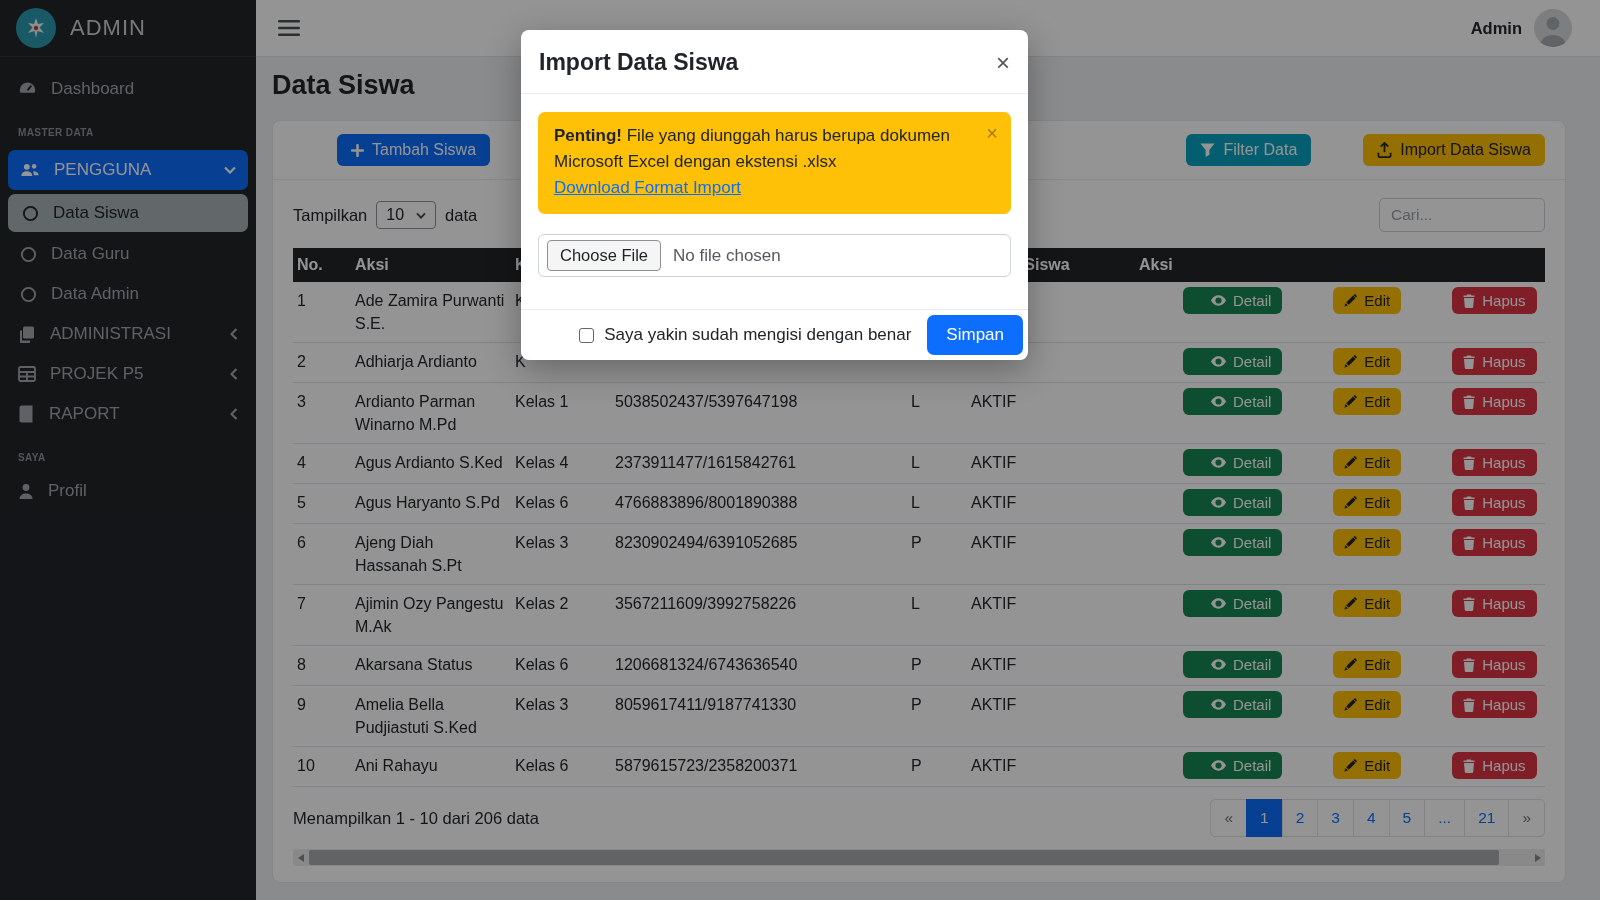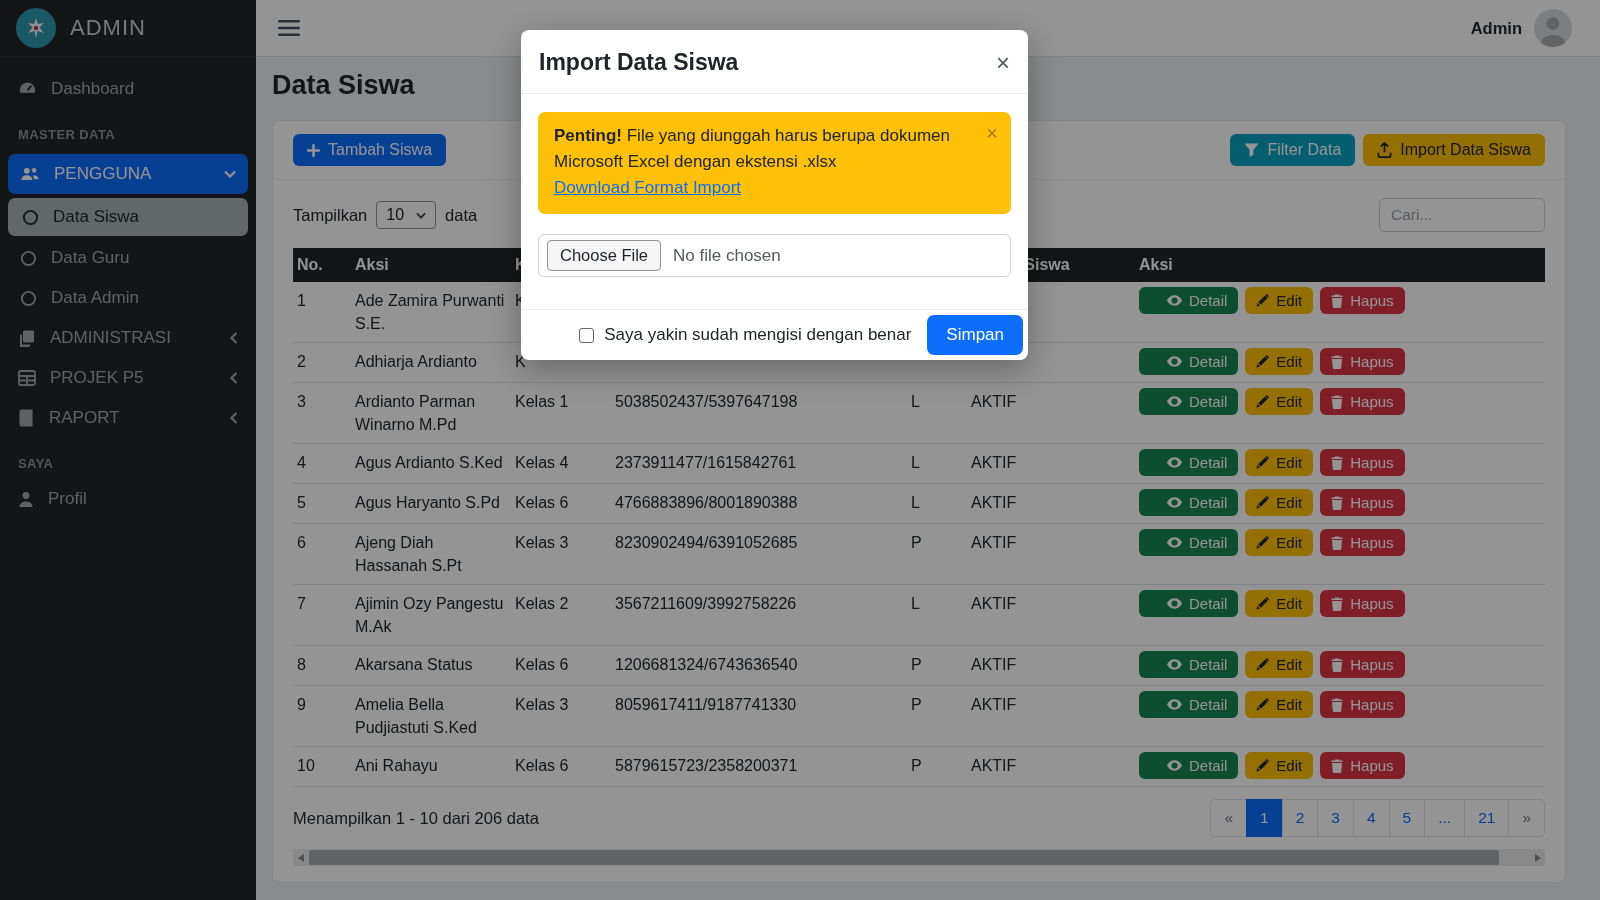--- a/index.html
+++ b/index.html
@@ -6,41 +6,41 @@
   html,body { width:1600px; height:900px; overflow:hidden; }
   body { font-family:"Liberation Sans", sans-serif; background:#eef0f2; position:relative; color:#212529; }
   svg { display:block; }
 
   
   .sidebar { position:absolute; left:0; top:0; width:256px; height:900px; background:#212529; z-index:1; }
   .brand { display:flex; align-items:center; gap:14px; height:57px; padding:0 16px; border-bottom:1px solid rgba(255,255,255,.08); }
   .brand-logo { width:40px; height:40px; border-radius:50%; background:#2c98ae; display:flex; align-items:center; justify-content:center; flex:0 0 auto; }
   .brand-name { color:#ced1d3; font-size:22px; font-weight:500; letter-spacing:1px; }
   .nav { padding:12px 0 0; }
-  .section-label { color:#8e9296; font-size:13px; font-weight:700; letter-spacing:.4px; padding:18px 18px 8px; }
+  .section-label { color:#8e9296; font-size:10px; font-weight:700; letter-spacing:.4px; padding:18px 18px 8px; }
   .nav-item { display:flex; align-items:center; gap:14px; padding:10px 18px; color:#a4a8ac; font-size:17px; cursor:default; }
   .nav-item .chev { margin-left:auto; }
   .nav-item.active-primary { background:#0d6efd; color:#fff; margin:4px 8px; border-radius:7px; padding:10px 12px; }
   .nav-item.active-sub { background:#aab1b7; color:#1f2327; margin:3px 8px 2px; border-radius:7px; padding:9px 12px; }
   .nav-sub { padding-left:20px; }
   .active-sub.nav-sub, .nav-item.active-sub { padding-left:14px; }
 
   
   .topbar { position:absolute; left:256px; top:0; right:0; height:57px; background:#fff; border-bottom:1px solid #dee2e6; display:flex; align-items:center; padding:0 28px 0 22px; z-index:1; }
   .app-title { font-size:17.5px; font-weight:700; color:#23272b; margin-left:26px; letter-spacing:.2px; }
   .topbar-right { margin-left:auto; display:flex; align-items:center; gap:12px; }
   .user-name { font-size:16.5px; font-weight:700; color:#23272b; }
   .avatar { width:38px; height:38px; border-radius:50%; background:#d8dadc; display:flex; align-items:flex-end; justify-content:center; overflow:hidden; }
 
   
   .page-title { position:absolute; left:272px; top:70px; font-size:27px; font-weight:700; color:#212529; z-index:1; }
   .card { position:absolute; left:272px; top:120px; width:1294px; background:#fff; border:1px solid #e4e7ea; border-radius:8px; z-index:1; }
   .card-header { display:flex; align-items:center; padding:13px 20px; border-bottom:1px solid #e9ecef; }
   .header-right { margin-left:auto; display:flex; gap:8px; }
-  .btn { display:inline-flex; align-items:center; gap:8px; border-radius:6px; font-size:16px; padding:8px 14px; border:none; cursor:pointer; font-family:inherit; line-height:1; }
+  .btn { display:inline-flex; align-items:center; gap:8px; border-radius:6px; font-size:16px; padding:8px 14px; border:none; cursor:pointer; font-family:inherit; line-height:1;margin-left:44px; }
   .btn-primary { background:#0d6efd; color:#fff; }
   .btn-info { background:#0aa2c0; color:#fff; }
   .btn-warning { background:#ffc107; color:#212529; }
   .card-body { padding:18px 20px 16px; }
   .controls-row { display:flex; align-items:center; font-size:16.5px; color:#212529; }
   .select-box { display:inline-flex; align-items:center; gap:12px; border:1px solid #8f969c; border-radius:4px; padding:4px 9px; margin:0 9px; font-size:16px; background:#fff; cursor:pointer; }
   .search-input { margin-left:auto; width:166px; padding:7px 11px; border:1px solid #cdd2d7; border-radius:5px; font-size:15.5px; color:#495057; font-family:inherit; background:#fff; }
   .search-input::placeholder { color:#9aa0a6; }
 
   

